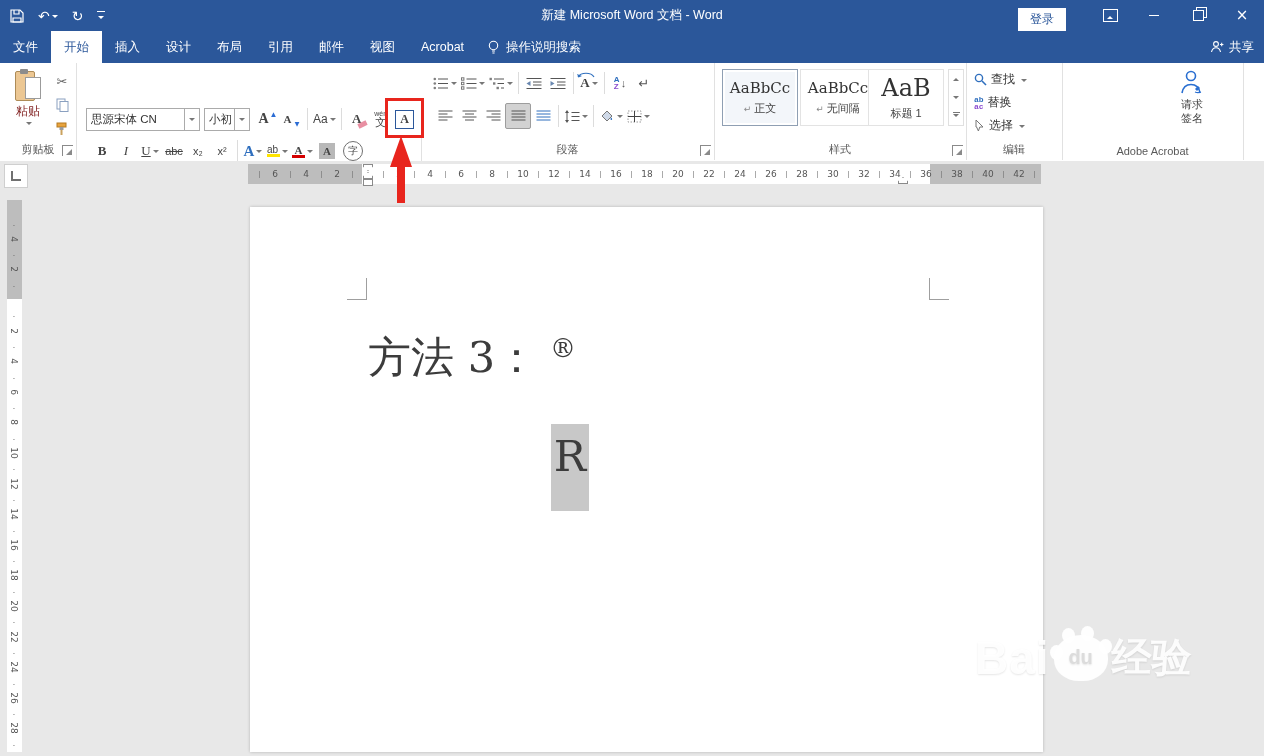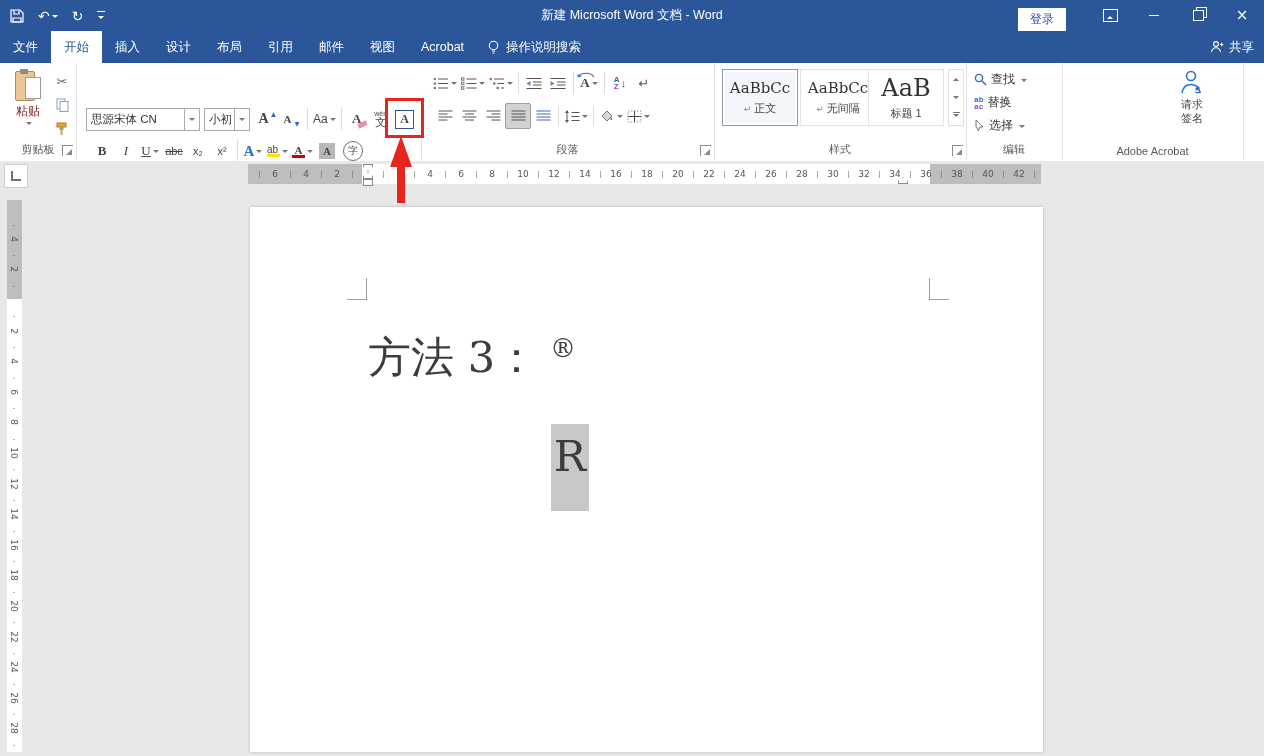--- a/index.html
+++ b/index.html
@@ -625,15 +625,26 @@
       <div class="rchar">R</div>
     </div>
   </div>
 
   <div class="redbox"></div>
   <svg class="redarrow" width="30" height="68" viewBox="0 0 30 68">
     <polygon points="15,0 26,31 19,31 19,67 11,67 11,31 4,31" fill="#e8251d"></polygon>
   </svg>
 
   <div class="wm">
+    <div class="r1">
+      <span class="bai">Bai</span>
+      <span class="paw">
+        <i class="toe" style="left:-4px;top:10px;"></i>
+        <i class="toe" style="left:8px;top:-7px;"></i>
+        <i class="toe" style="left:27px;top:-9px;"></i>
+        <i class="toe" style="right:-4px;top:4px;"></i>
+        <span>du</span>
+      </span>
+      <span class="cn">经验</span>
+    </div>
   </div>
 
 </div>
 
 </body></html>

